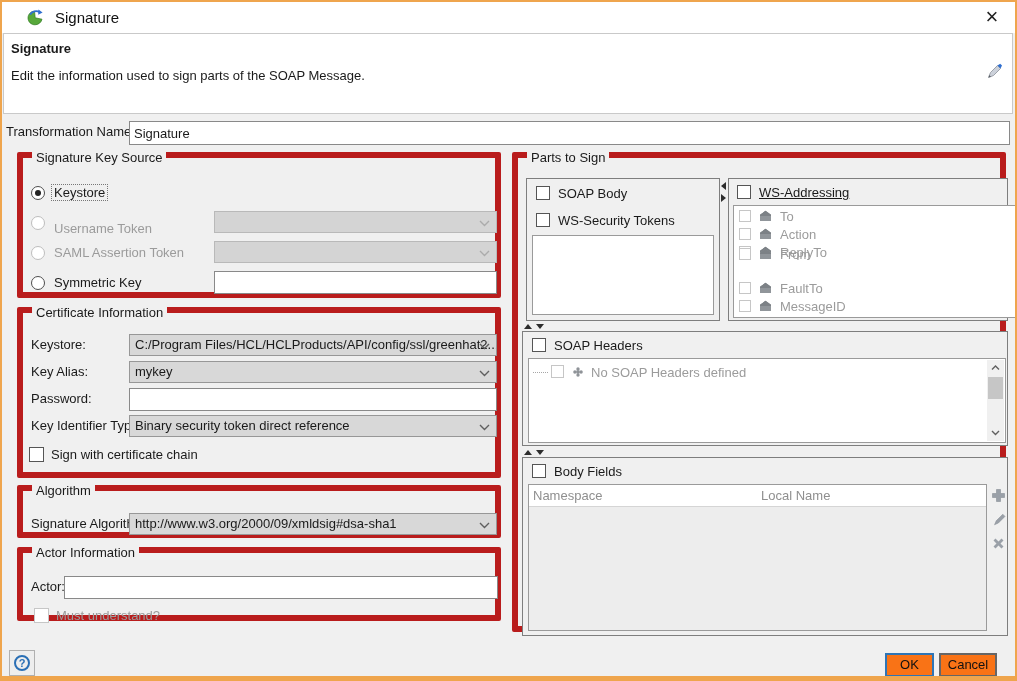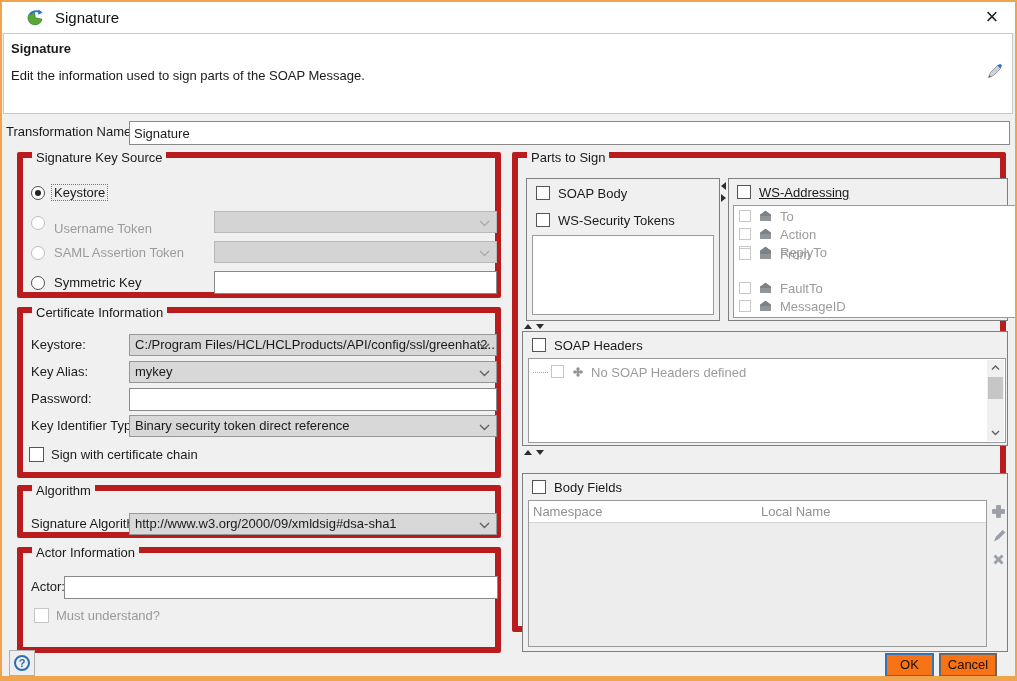--- a/index.html
+++ b/index.html
@@ -178,21 +178,21 @@
     <div class="combo" style="left:106px; top:22px; width:368px; height:22px;">
       <span>http://www.w3.org/2000/09/xmldsig#dsa-sha1</span>
       <span class="chev">
           <svg width="11" height="7" viewBox="0 0 11 7">
             <polyline points="1,1 5.5,5.5 10,1" stroke="#5f5f5f" stroke-width="1.4" fill="none"></polyline>
           </svg>
         </span>
     </div>
   </div>
 
-  <div class="group" style="left:15px; top:545px; width:484px; height:106px;">
+  <div class="group" style="left:15px; top:545px; width:484px; height:74px;">
     <div class="gtitle">Actor Information</div>
     <span class="lbl" style="left:8px; top:26px;">Actor:</span>
     <input class="input" style="left: 41px; top: 23px; width: 434px; height: 23px;" value="">
     <span class="cb cbdis" style="left:11px; top:55px; width:15px; height:15px;"></span>
     <span class="lbl dis" style="left:33px; top:55px;">Must understand?</span>
   </div>
 
   <div class="group" style="left:510px; top:150px; width:494px; height:480px;">
     <div class="gtitle">Parts to Sign</div>
 
@@ -305,21 +305,21 @@
                 <polyline points="5,6 8.5,9.5 12,6" stroke="#606060" stroke-width="1.4" fill="none"></polyline>
               </svg>
             </span>
         </div>
       </div>
     </div>
 
     <span class="tri tri-up" style="left:6px;  top:292px;"></span>
     <span class="tri tri-down" style="left:18px; top:292px;"></span>
 
-    <div class="panel" style="left:4px; top:299px; width:486px; height:179px;margin-top:16px;">
+    <div class="panel" style="left:4px; top:299px; width:486px; height:179px;">
       <span class="cb" style="left:9px; top:6px;"></span>
       <span class="lbl" style="left:31px; top:6px;">Body Fields</span>
       <div class="whitebox" style="left:5px; top:26px; width:459px; height:147px;">
         <div class="tbl-header">
           <span style="position:absolute; left:4px; top:3px;">Namespace</span>
           <span style="position:absolute; left:232px; top:3px;">Local Name</span>
         </div>
         <div class="tbl-body"></div>
       </div>
       <span style="position:absolute; left:468px; top:30px;">

